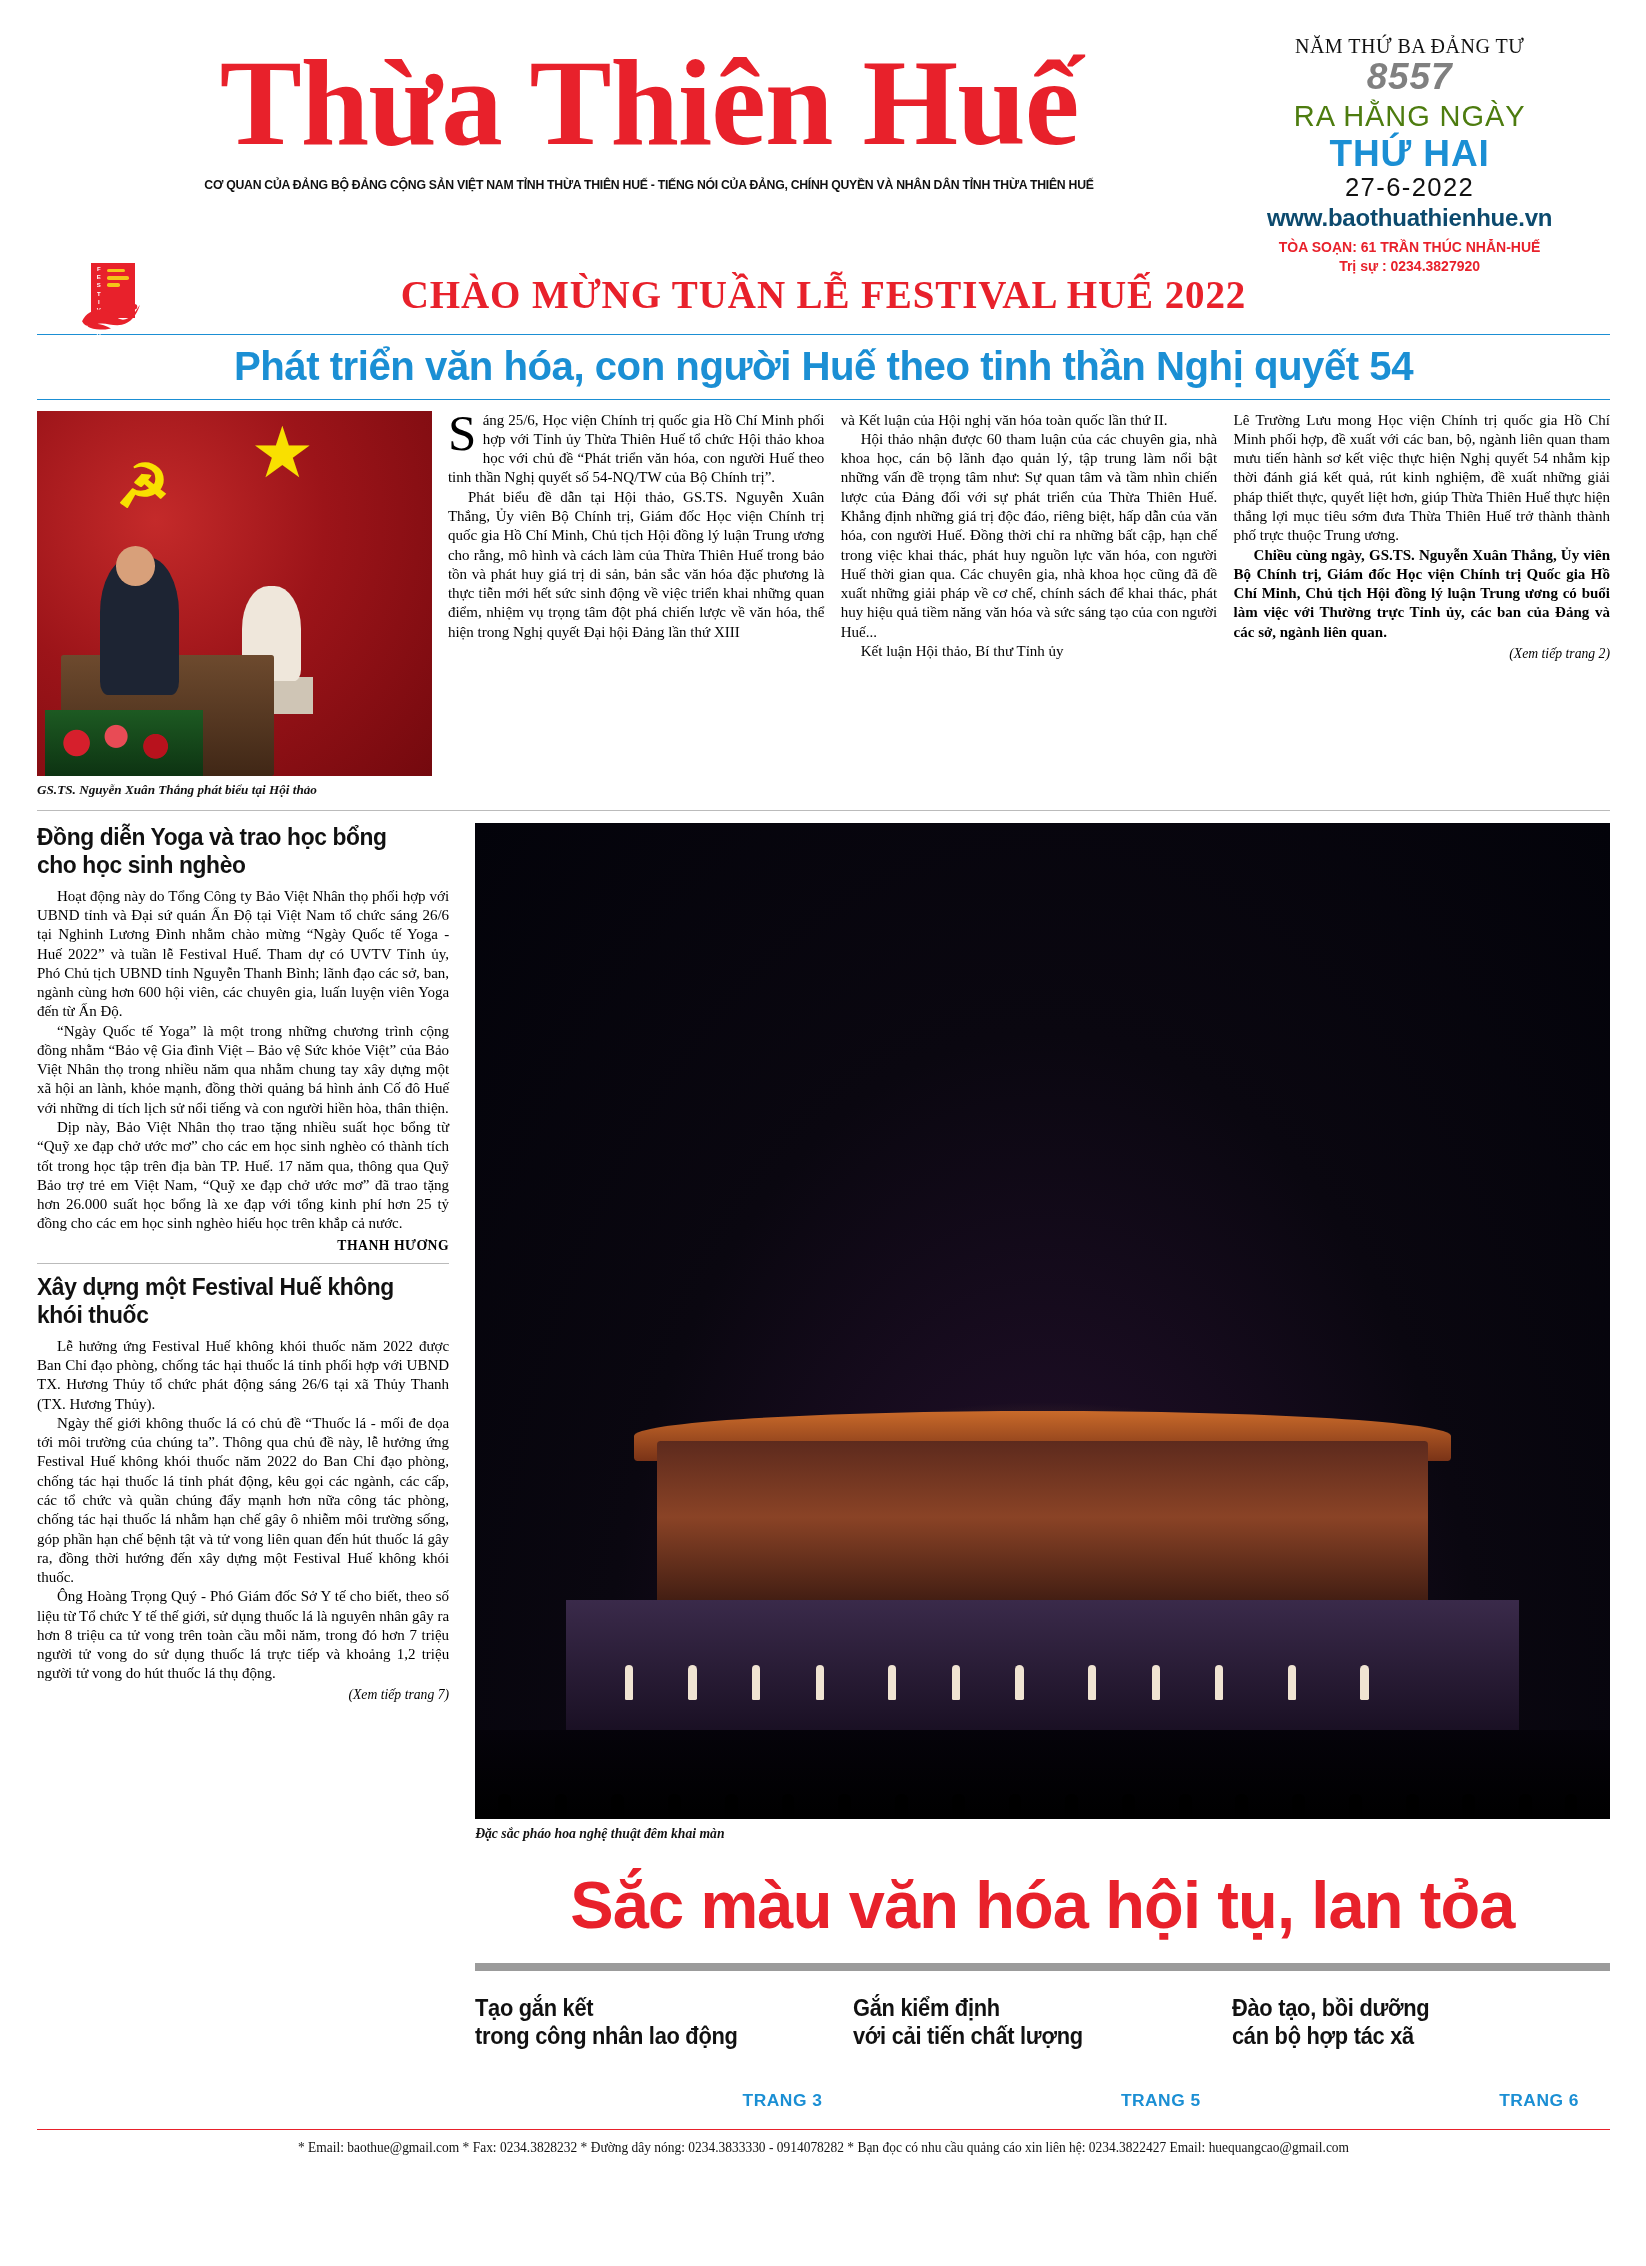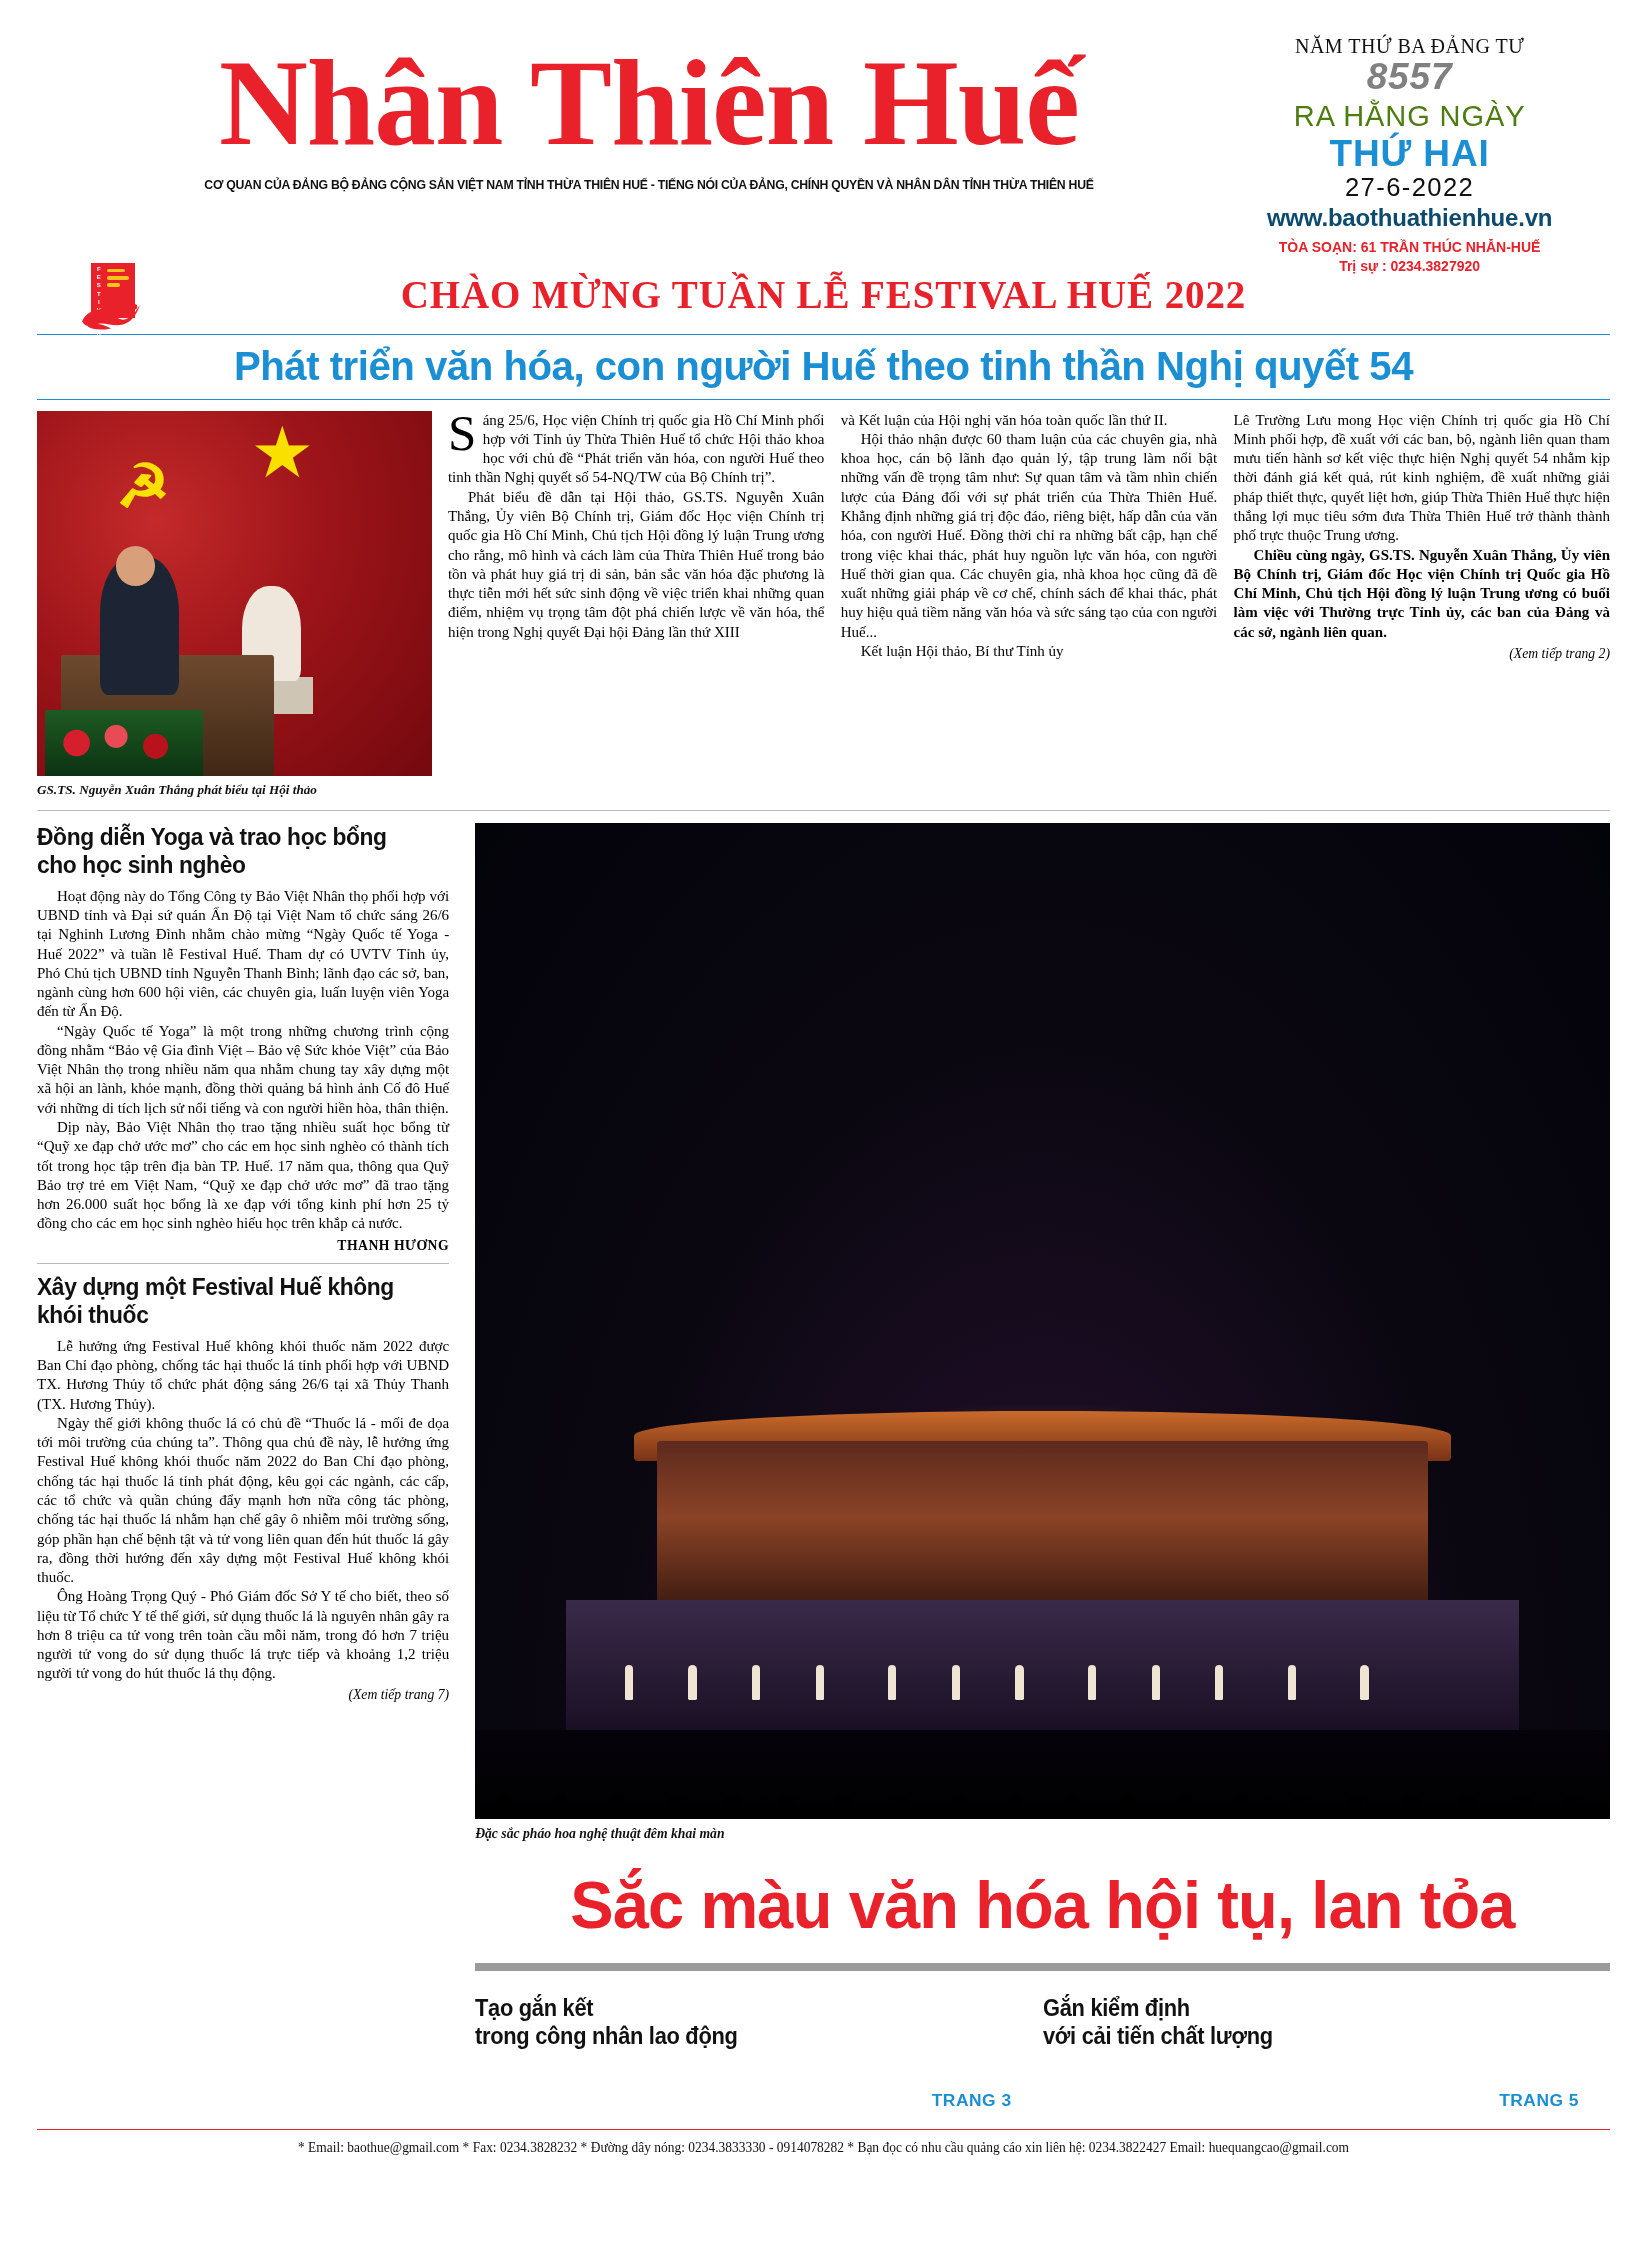--- a/index.html
+++ b/index.html
@@ -237,21 +237,21 @@
     transform:scaleX(0.96);transform-origin:center;white-space:nowrap;
   }
 </style>
 </head>
 <body>
 
 <div class="page">
 
   <div class="masthead">
     <div class="mast-left">
-      <div class="mast-title">Nhân Thiên Huế</div>
+      <div class="mast-title">Thừa Thiên Huế</div>
       <div class="mast-tagline">CƠ QUAN CỦA ĐẢNG BỘ ĐẢNG CỘNG SẢN VIỆT NAM TỈNH THỪA THIÊN HUẾ - TIẾNG NÓI CỦA ĐẢNG, CHÍNH QUYỀN VÀ NHÂN DÂN TỈNH THỪA THIÊN HUẾ</div>
     </div>
     <div class="mast-right">
       <div class="mr-year">NĂM THỨ BA ĐẢNG TƯ</div>
       <div class="mr-num">8557</div>
       <div class="mr-daily">RA HẰNG NGÀY</div>
       <div class="mr-day">THỨ HAI</div>
       <div class="mr-date">27-6-2022</div>
       <div class="mr-web">www.baothuathienhue.vn</div>
       <div class="mr-addr">
@@ -445,20 +445,27 @@
           </div>
           <div class="teaser-page">TRANG 3</div>
         </div>
         <div class="teaser">
           <div class="teaser-title">
             <div>Gắn kiểm định</div>
             <div>với cải tiến chất lượng</div>
           </div>
           <div class="teaser-page">TRANG 5</div>
         </div>
+        <div class="teaser">
+          <div class="teaser-title">
+            <div>Đào tạo, bồi dưỡng</div>
+            <div>cán bộ hợp tác xã</div>
+          </div>
+          <div class="teaser-page">TRANG 6</div>
+        </div>
       </div>
     </div>
   </div>
 
   <div class="foot-rule"></div>
   <div class="footer">* Email: baothue@gmail.com * Fax: 0234.3828232 * Đường dây nóng: 0234.3833330 - 0914078282 * Bạn đọc có nhu cầu quảng cáo xin liên hệ: 0234.3822427 Email: huequangcao@gmail.com</div>
 
 </div>
 
 

